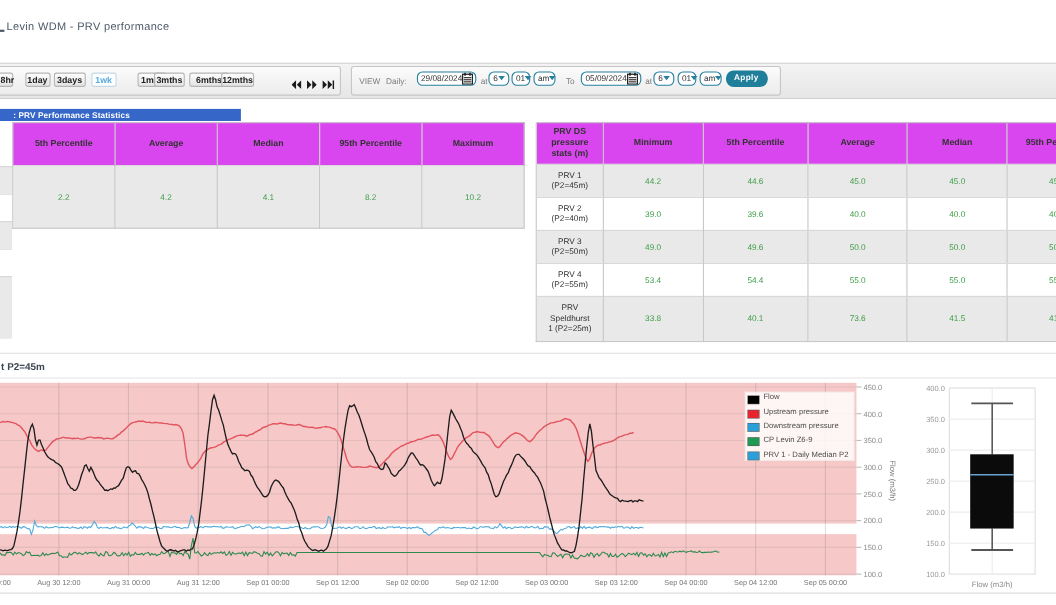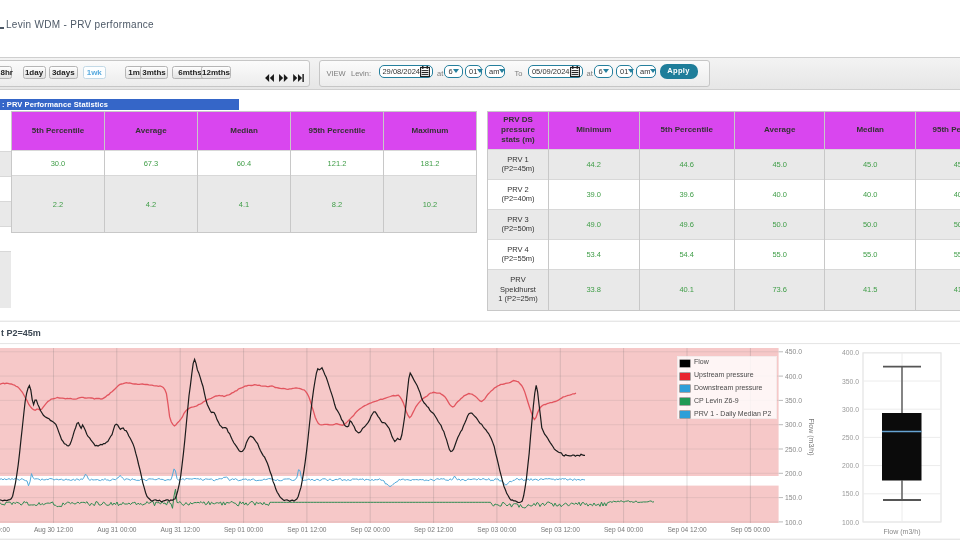--- a/index.html
+++ b/index.html
@@ -3,25 +3,25 @@
 *{margin:0;padding:0;box-sizing:border-box}
 html,body{width:960px;height:550px;background:#fff;overflow:hidden;position:relative;font-family:"Liberation Sans",sans-serif}
 #title{position:absolute;left:6px;top:19px;font-size:10px;color:#4c5866;letter-spacing:0.3px}
 #tdash{position:absolute;left:0;top:27px;width:4px;height:1.5px;background:#4c5866}
 #strip{position:absolute;left:0;top:57px;width:960px;height:33px;background:linear-gradient(#f3f3f3,#e6e6e6);border-top:1px solid #cfcfcf;border-bottom:1px solid #cfcfcf}
 .panel{position:absolute;top:59.5px;height:27px;border:1px solid #c6c6c6;border-radius:3px;background:linear-gradient(#fbfbfb,#ececec)}
 .tb{position:absolute;top:66px;height:13px;border:1px solid #b5b5b5;border-radius:2.5px;background:linear-gradient(#fdfdfd,#e3e3e3);font-size:8px;font-weight:bold;color:#222;text-align:center;line-height:11px}
 .tb.sel{background:#fcfeff;color:#5aabdf;border-color:#c3d9e6}
 .nav{position:absolute}
 .gl{position:absolute;top:68.5px;font-size:7.5px;color:#7d7d7d}
-.db{position:absolute;top:64.5px;width:54.5px;height:13.5px;border:1.3px solid #257f9d;border-radius:5px;background:#fff;display:flex;align-items:center;justify-content:flex-end;padding:0 2px 0 3.5px;font-size:7.5px;color:#333}
+.db{position:absolute;top:64.5px;width:54.5px;height:13.5px;border:1.3px solid #257f9d;border-radius:5px;background:#fff;display:flex;align-items:center;justify-content:center;padding:0 2px 0 3.5px;font-size:7.5px;color:#333}
 .dd{position:absolute;top:64.5px;height:13.5px;border:1.3px solid #257f9d;border-radius:5px;background:#fff;display:flex;align-items:center;justify-content:space-between;padding:0 2.5px 0 3.5px;font-size:7.5px;color:#333}
 .tri{width:0;height:0;border-left:3px solid transparent;border-right:3px solid transparent;border-top:4.2px solid #257f9d}
 #apply{position:absolute;left:659.5px;top:64px;width:38px;height:14.5px;background:#1f7e9a;border-radius:7px;color:#fff;font-size:7.5px;font-weight:bold;text-align:center;line-height:14.5px;letter-spacing:0.3px}
-#selbar{position:absolute;left:0;top:99.3px;width:239px;height:11px;background:#3566c8;color:#fff;font-size:7.5px;font-weight:bold;line-height:11px;padding-left:2px;white-space:nowrap;letter-spacing:0.1px}
+#selbar{position:absolute;left:0;top:99.3px;width:219px;height:11px;background:#3566c8;color:#fff;font-size:7.5px;font-weight:bold;line-height:11px;padding-left:12px;white-space:nowrap;letter-spacing:0.1px}
 table.stat{position:absolute;border-collapse:collapse;table-layout:fixed;border-top:1px solid #c8c8c8;font-family:"Liberation Sans",sans-serif}
 table.stat td{border-left:1px solid #c8c8c8;border-right:1px solid #c8c8c8;text-align:center;vertical-align:middle;font-size:7.5px;color:#3f9d47;border-top:1px solid #d8d8d8}
 table.stat tr.hd td{font-size:8px;font-weight:bold;color:#333;border-top:0;background:#d946ef;line-height:10px}
 table.stat tr.g td{background:#e9e9e9}
 table.stat tr.w td{background:#fff}
 table.stat td.lbl{font-size:7.5px;color:#333;line-height:9.5px}
 table.stat tr:last-child td{border-bottom:1px solid #c8c8c8}
 #ctitle{position:absolute;left:1px;top:327.5px;font-size:9px;font-weight:bold;color:#3c4753}
 #legend{position:absolute;left:677px;top:356.3px;width:100px;height:63px;background:rgba(255,255,255,0.82);border:1px solid rgba(0,0,0,0.04)}
 </style></head>
@@ -44,21 +44,21 @@
       <path d="M4.6 0 L0 4.5 L4.6 9 Z M10 0 L5.4 4.5 L10 9 Z" fill="#1a1a1a"></path>
     </svg></div>
 <div class="nav" style="left:278.5px;top:68px"><svg width="9" height="8" viewBox="0 0 10 9">
       <path d="M0 0 L4.6 4.5 L0 9 Z M5.4 0 L10 4.5 L5.4 9 Z" fill="#1a1a1a"></path>
     </svg></div>
 <div class="nav" style="left:293px;top:68px"><svg width="11" height="8" viewBox="0 0 12 9">
       <path d="M0 0 L4.6 4.5 L0 9 Z M5.4 0 L10 4.5 L5.4 9 Z" fill="#1a1a1a"></path>
       <rect x="10.4" y="0" width="1.6" height="9" fill="#1a1a1a"></rect>
     </svg></div>
 <div class="gl" style="left:326.5px">VIEW</div>
-<div class="gl" style="left:351px">Levin:</div>
+<div class="gl" style="left:351px">Daily:</div>
 <div class="db" style="left:378.5px">
     <span>29/08/2024</span>
     <svg width="10" height="11" viewBox="0 0 10 11" style="flex:none">
       <rect x="0.5" y="1.5" width="9" height="9" fill="none" stroke="#222" stroke-width="1.2"></rect>
       <rect x="2" y="0" width="1.5" height="2.8" fill="#222"></rect>
       <rect x="6.5" y="0" width="1.5" height="2.8" fill="#222"></rect>
       <rect x="1.6" y="4.1" width="6.8" height="1" fill="#222"></rect>
       <rect x="1.6" y="6" width="6.8" height="1" fill="#222"></rect>
       <rect x="1.6" y="7.9" width="6.8" height="1" fill="#222"></rect>
     </svg>
@@ -104,27 +104,20 @@
 <div id="apply">Apply</div>
 <div id="selbar">: PRV Performance Statistics</div>
 <table class="stat" style="left:11px;top:110.6px;width:465px">
 <tbody>
       <tr class="hd" style="height:39.5px">
         <td style="width:93px">5th Percentile</td>
         <td style="width:93px">Average</td>
         <td style="width:93px">Median</td>
         <td style="width:93px">95th Percentile</td>
         <td style="width:93px">Maximum</td>
-      </tr>
-<tr class="w" style="height:25px">
-        <td>30.0</td>
-        <td>67.3</td>
-        <td>60.4</td>
-        <td>121.2</td>
-        <td>181.2</td>
       </tr>
 <tr class="g" style="height:57px">
         <td>2.2</td>
         <td>4.2</td>
         <td>4.1</td>
         <td>8.2</td>
         <td>10.2</td>
       </tr>
 </tbody>
   </table>

